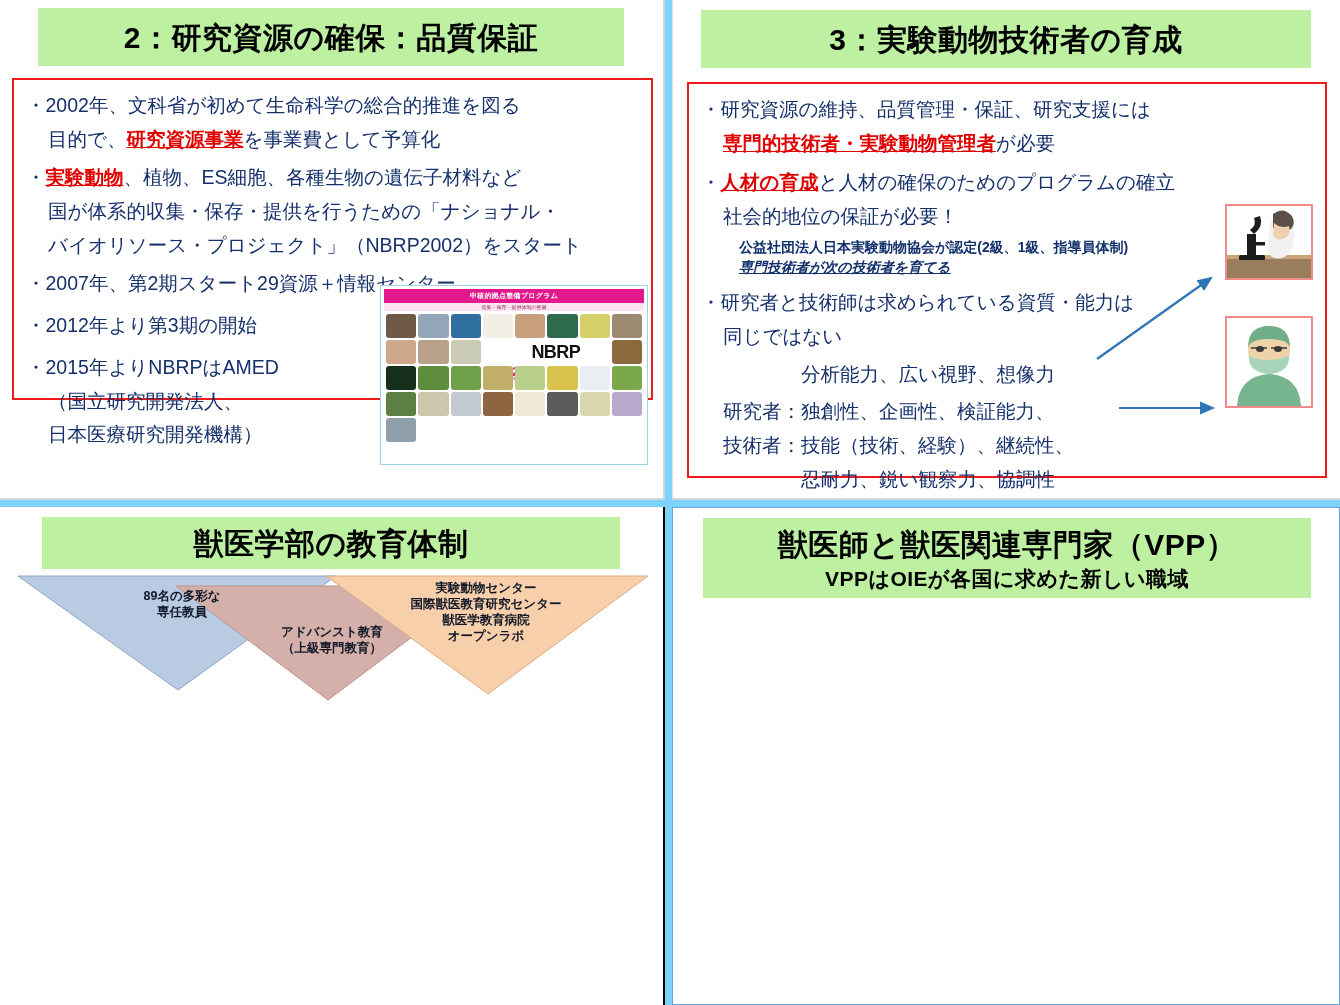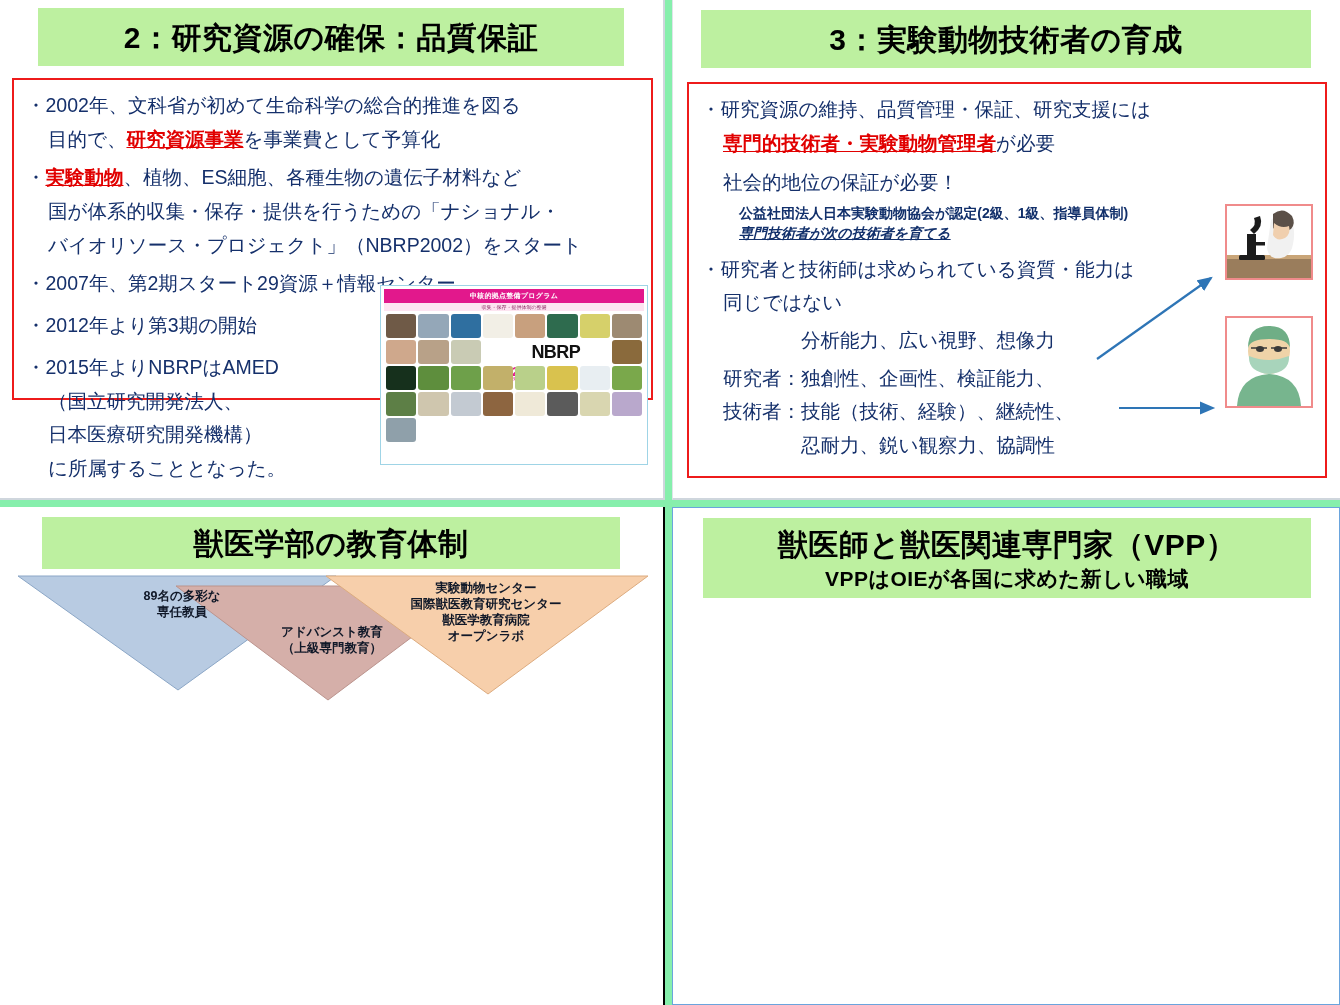--- a/index.html
+++ b/index.html
@@ -2,21 +2,21 @@
 <html><head>
 <meta charset="utf-8">
 <style>
   * { box-sizing: border-box; margin: 0; padding: 0; }
   html, body {
     width: 1340px; height: 1005px;
     background: #ffffff;
     font-family: "Liberation Sans", "DejaVu Sans", sans-serif;
     overflow: hidden;
   }
-  .deck { position: relative; width: 1340px; height: 1005px; background: #86efac; }
+  .deck { position: relative; width: 1340px; height: 1005px; background: #7dd3fc; }
 
   
   .slide { position: absolute; background: #fff; overflow: hidden; }
   .slide.tl { left: 0;   top: 0;   width: 665px; height: 500px; border-right: 2px solid #cfd6dd; border-bottom: 2px solid #cfd6dd; }
   .slide.tr { left: 672px; top: 0;   width: 668px; height: 500px; border-bottom: 2px solid #cfd6dd; border-left:1px solid #dfe4e9; }
   .slide.bl { left: 0;   top: 507px; width: 665px; height: 498px; border-right: 2px solid #000000; }
   .slide.br { left: 672px; top: 507px; width: 668px; height: 498px; border: 1px solid #6aa4dd; }
 
   .title-band {
     background: #bdf0a0; color: #000;
@@ -72,21 +72,20 @@
 
         <div class="li">・<span class="uR">実験動物</span>、植物、ES細胞、各種生物の遺伝子材料など</div>
         <div class="li ind">国が体系的収集・保存・提供を行うための「ナショナル・</div>
         <div class="li ind" style="margin-bottom:11px;">バイオリソース・プロジェクト」（NBRP2002）をスタート</div>
 
         <div class="li" style="margin-bottom:14px;">・2007年、第2期スタート29資源＋情報センター</div>
         <div class="li" style="margin-bottom:14px;">・2012年より第3期の開始</div>
         <div class="li">・2015年よりNBRPはAMED</div>
         <div class="li ind">（国立研究開発法人、</div>
         <div class="li ind">日本医療研究開発機構）</div>
-        <div class="li ind">に所属することとなった。</div>
       </div>
 
       <div class="nbrp" style="left:366px;top:205px;width:268px;height:180px;">
         <div class="hd">中核的拠点整備プログラム</div>
         <div class="hd2">収集・保存・提供体制の整備</div>
         <div class="grid">
           <div class="cell" style="background:#6f5a47"></div>
           <div class="cell" style="background:#94a7b8"></div>
           <div class="cell" style="background:#2f6fa0"></div>
           <div class="cell" style="background:#f2efe6"></div>
@@ -128,20 +127,21 @@
   </div>
 
   <div class="slide tr">
     <div class="title-band t-main" style="position:absolute;left:28px;top:10px;width:610px;height:58px;padding-top:9px;">3：実験動物技術者の育成</div>
 
     <div class="redbox" style="position:absolute;left:14px;top:82px;width:640px;height:396px;">
       <div class="bullets" style="padding:12px 10px 0 12px;">
         <div class="li">・研究資源の維持、品質管理・保証、研究支援には</div>
         <div class="li ind" style="margin-bottom:12px;"><span class="uR">専門的技術者・実験動物管理者</span><span>が必要</span></div>
 
+        <div class="li">・<span class="uR">人材の育成</span><span>と人材の確保のためのプログラムの確立</span></div>
         <div class="li ind" style="margin-bottom:6px;">社会的地位の保証が必要！</div>
 
         <div class="small-b" style="padding-left:38px;">公益社団法人日本実験動物協会が認定(2級、1級、指導員体制)</div>
         <div class="small-b" style="padding-left:38px;margin-bottom:12px;font-style:italic;"><u>専門技術者が次の技術者を育てる</u></div>
 
         <div class="li">・研究者と技術師は求められている資質・能力は</div>
         <div class="li ind" style="margin-bottom:10px;">同じではない</div>
 
         <div class="li" style="padding-left:100px;text-indent:0;margin-bottom:10px;">分析能力、広い視野、想像力</div>
         <div class="li ind" style="text-indent:0;"><span>研究者</span><span>：独創性、企画性、検証能力、</span></div>

